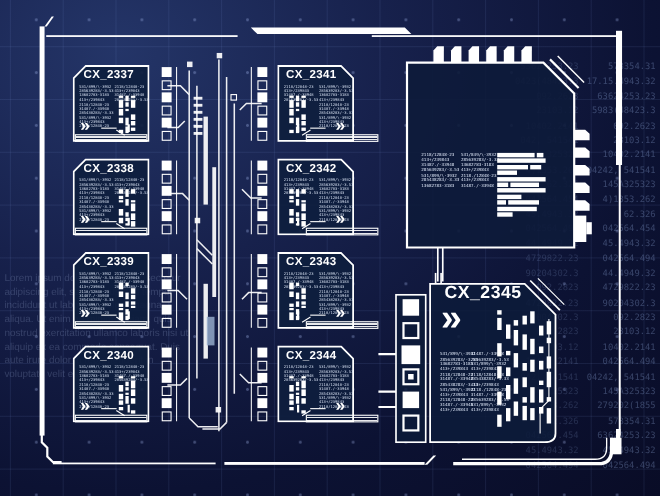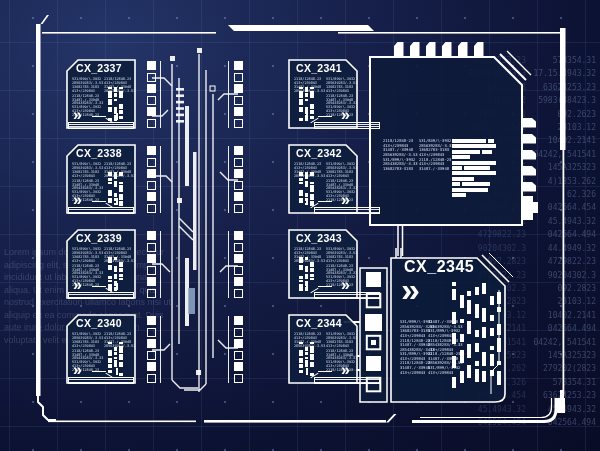--- a/index.html
+++ b/index.html
@@ -22,21 +22,21 @@
   #nums1{right:74px;width:80px;opacity:.18;}
   #nums2{right:4px;width:70px;opacity:.30;}
   svg{display:block;}
   .layer{position:absolute;z-index:2;}
   
   .pcol{position:absolute;top:59px;z-index:3;display:flex;flex-direction:column;}
   #col-left{left:66px;}
   #col-right{left:228px;}
   .cx-cell{position:relative;width:94px;height:80px;margin-bottom:5px;}
   .cx-body{position:absolute;top:0;left:0;width:70px;height:70px;}
-  .mirror .cx-body{left:24px;margin-left:36px;}
+  .mirror .cx-body{left:24px;}
   .cx-body>svg{position:absolute;inset:0;}
   .cx-title{position:absolute;top:3px;left:10px;font-size:10.5px;font-weight:bold;
     color:#fff;letter-spacing:.3px;white-space:nowrap;}
   .mirror .cx-title{left:8px;}
   .mcol{position:absolute;top:18px;transform:scale(.56);transform-origin:0 0;
     color:#e6efff;font-family:"DejaVu Sans Mono",monospace;font-size:6.2px;
     line-height:1.15;white-space:nowrap;opacity:.92;}
   .mcol.c1{left:6px;} .mcol.c2{left:38px;}
   .cx-barsbox{position:absolute;left:42px;top:28px;width:18px;height:34px;display:flex;gap:2px;}
   .mirror .cx-barsbox{left:11px;}
@@ -139,21 +139,21 @@
       <div>042564.494</div>
       <div>44.4949.32</div>
       <div>4729822.23</div>
       <div>90204302.3</div>
       <div>092.2823</div>
       <div>23103.12</div>
       <div>10402.2141</div>
       <div>042564.494</div>
       <div>04242, 541541</div>
       <div>145A325323</div>
-      <div>279202(2823</div>
+      <div>279202(1855</div>
       <div>578354.31</div>
       <div>63624253.23</div>
       <div>45.4943.32</div>
       <div>042564.494</div>
     </div>
 
   <svg class="layer" style="left:152px;top:48px;" width="86" height="352" viewBox="0 0 86 352">
     <g stroke="#fff" stroke-width="1.4" fill="none" opacity=".92">
       <line x1="20" y1="16" x2="20" y2="332"></line>
         <line x1="27" y1="30" x2="27" y2="296"></line>

